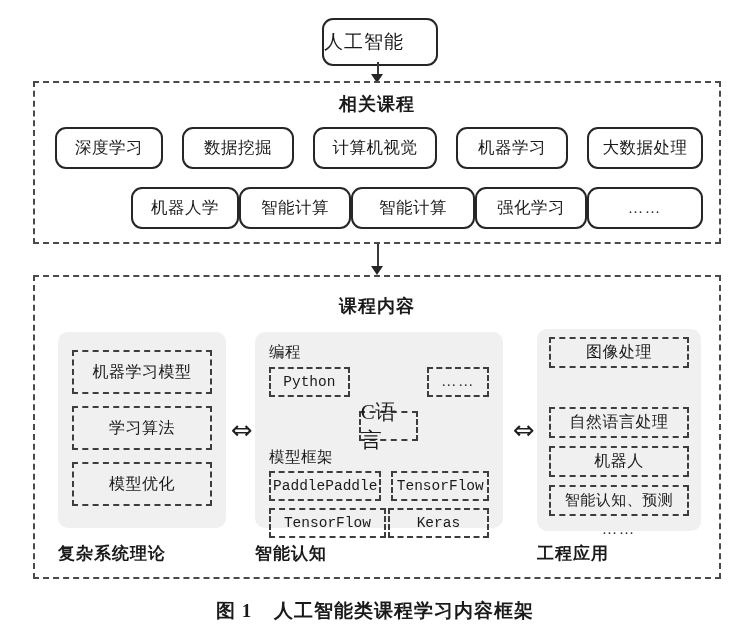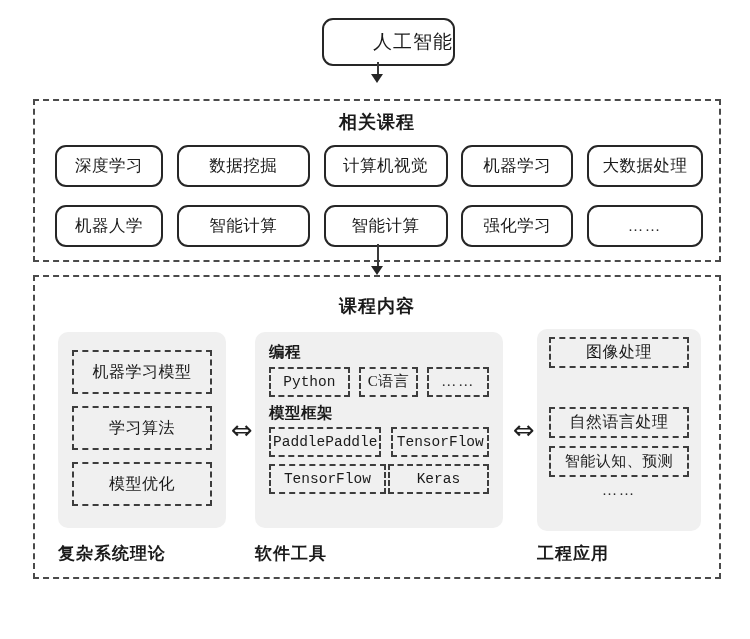--- a/index.html
+++ b/index.html
@@ -27,25 +27,24 @@
     position: absolute;
     left: 322px;
     top: 18px;
     width: 112px;
     height: 44px;
     border: 2.5px solid #262626;
     border-radius: 11px;
     background: #fff;
     display: flex;
     align-items: center;
-    justify-content: flex-end;
+    justify-content: flex-start;
     font-size: 19px;
     letter-spacing: 1px;
     font-weight: 500;
-    padding-left: 17px;
   }
 
   
   .connector {
     position: absolute;
     width: 2px;
     background: #3a3a3a;
   }
   .arrow-head {
     position: absolute;
@@ -86,21 +85,21 @@
     background: #fff;
     display: flex;
     align-items: center;
     justify-content: center;
     font-size: 16.5px;
     letter-spacing: 0.5px;
     box-sizing: border-box;
     height: 42px;
   }
   .chip.w1 { width: 108px; }
-  .chip.w2 { width: 133px; }
+  .chip.w2 { width: 112px; }
   .chip.w3 { width: 124px; }
   .chip.w4 { width: 112px; }
   .chip.w5 { width: 116px; }
 
   
   .panel {
     position: absolute;
     background: #f0f0f0;
     border-radius: 10px;
     box-sizing: border-box;
@@ -126,21 +125,20 @@
   .dbox.mono {
     font-family: "Liberation Mono", "DejaVu Sans Mono", monospace;
     font-size: 14.5px;
     letter-spacing: 0;
   }
 
   .sub-label {
     font-size: 15.5px;
     letter-spacing: 0.5px;
     line-height: 1;
-    font-weight: bold;
   }
 
   .ellipsis-plain {
     text-align: center;
     font-size: 15px;
     letter-spacing: 2px;
     color: #2b2b2b;
   }
 
   
@@ -170,42 +168,42 @@
 
 <div id="canvas">
 
   <div class="root-node">
     <span>人工智能</span>
   </div>
 
   <div class="connector" style="left:377px; top:62px; height:17px;"></div>
   <div class="arrow-head" style="left:371px; top:74px;"></div>
 
-  <div class="dashed-group" style="left:33px; top:99px; width:688px; height:163px;text-decoration:underline;">
+  <div class="dashed-group" style="left:33px; top:81px; width:688px; height:163px;text-decoration:underline;">
     <div class="group-title" style="top:9px;">相关课程</div>
 
     <div class="chip-row" style="left:20px; top:44px; width:648px;">
       <div class="chip w1">
         <span>深度学习</span>
       </div>
       <div class="chip w2">
         <span>数据挖掘</span>
       </div>
       <div class="chip w3">
         <span>计算机视觉</span>
       </div>
       <div class="chip w4">
         <span>机器学习</span>
       </div>
       <div class="chip w5">
         <span>大数据处理</span>
       </div>
     </div>
 
-    <div class="chip-row" style="left:20px; top:104px; width:648px;">
+    <div class="chip-row" style="left:20px; top:104px; width:648px;justify-content:flex-end;">
       <div class="chip w1">
         <span>机器人学</span>
       </div>
       <div class="chip w2">
         <span>智能计算</span>
       </div>
       <div class="chip w3">
         <span>智能计算</span>
       </div>
       <div class="chip w4">
@@ -239,21 +237,21 @@
     <div class="dbl-arrow" style="left:196px; top:140px;">
       <span>⇔</span>
     </div>
 
     <div class="panel" style="left:220px; top:55px; width:248px; height:196px; padding:12px 14px;">
       <div class="sub-label" style="margin-bottom:7px;">编程</div>
       <div style="display:flex; gap:9px; margin-bottom:8px;">
         <div class="dbox mono" style="width:84px; height:30px;text-align:center;">
           <span>Python</span>
         </div>
-        <div class="dbox" style="width:62px; height:30px; font-size:15px;">
+        <div class="dbox" style="width:62px; height:30px; font-size:21px;margin-top:44px;">
           <span>C语言</span>
         </div>
         <div class="dbox ellipsis-plain" style="width:64px; height:30px;">
           <span>……</span>
         </div>
       </div>
 
       <div class="sub-label" style="margin-bottom:7px;">模型框架</div>
       <div style="display:flex; gap:10px; margin-bottom:7px;">
         <div class="dbox mono" style="width:120px; height:30px;">
@@ -265,37 +263,44 @@
       </div>
       <div style="display:flex; gap:2px;align-items:center;">
         <div class="dbox mono" style="width:120px; height:30px;">
           <span>TensorFlow</span>
         </div>
         <div class="dbox mono" style="width:104px; height:30px;">
           <span>Keras</span>
         </div>
       </div>
     </div>
-    <div class="panel-caption" style="left:220px; top:265px; width:248px;">软件工具</div>
+    <div class="panel-caption" style="left:220px; top:265px; width:248px;">智能认知</div>
 
     <div class="dbl-arrow" style="left:478px; top:140px;">
       <span>⇔</span>
     </div>
 
     <div class="panel" style="left:502px; top:52px; width:164px; height:202px; padding:8px 12px;">
       <div class="dbox" style="width:140px; height:31px; margin-bottom:8px;">
         <span>图像处理</span>
       </div>
       <div class="dbox" style="width:140px; height:31px; margin-bottom:8px;margin-top:39px;">
         <span>自然语言处理</span>
       </div>
+      <div class="dbox" style="width:140px; height:31px; margin-bottom:8px;">
+        <span>机器人</span>
+      </div>
       <div class="dbox" style="width:140px; height:31px; font-size:15px;">
         <span>智能认知、预测</span>
       </div>
       <div class="ellipsis-plain" style="width:140px; margin-top:5px;">
         <span>……</span>
       </div>
     </div>
     <div class="panel-caption" style="left:502px; top:265px; width:164px;">工程应用</div>
   </div>
 
+  <div class="figure-caption">
+    <span class="cap-num">图 1</span>
+    <span>人工智能类课程学习内容框架</span>
+  </div>
 
 </div>
 
 </body></html>

